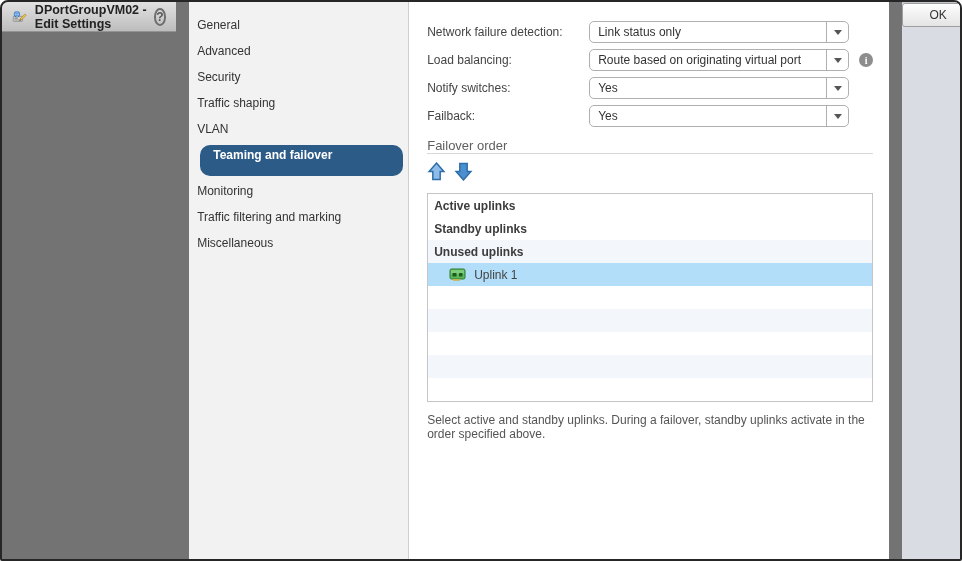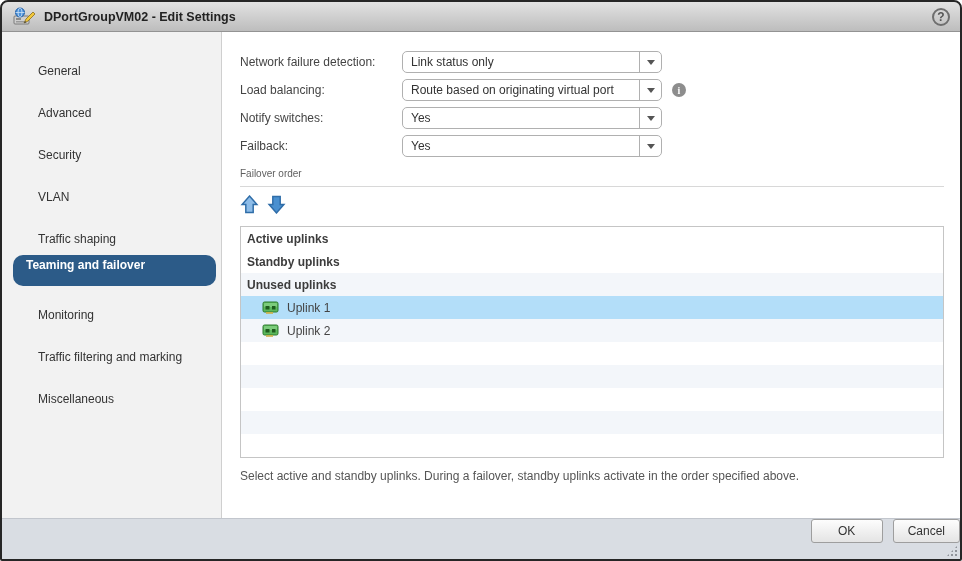--- a/index.html
+++ b/index.html
@@ -6,21 +6,21 @@
   html,body { background:#ffffff; }
   body { font-family: "Liberation Sans", sans-serif; font-size: 12px; color:#333; }
 
   .dialog {
     position: relative;
     width: 962px; height: 561px;
     border: 2px solid #262626;
     border-radius: 8px 8px 2px 2px;
     overflow: hidden;
     background: #737373;
-    display: flex; flex-direction: column;
+    display: flex;  gap: 13px;
   }
 
   
   .titlebar {
     height: 30px; flex: 0 0 30px;
     background: linear-gradient(#e2e2e2, #bdbdbd);
     border-bottom: 1px solid #939393;
     display: flex; align-items: center;
     padding: 0 10px;
   }
@@ -39,21 +39,21 @@
   .main { flex: 1; display: flex; min-height: 0; }
 
   .sidebar {
     flex: 0 0 220px;
     background: #f2f2f2;
     border-right: 1px solid #cfcfcf;
     padding-top: 10px;
   }
   .nav-item {
     height: 26px; line-height: 26px;
-    padding-left: 36px; margin: 16px 6px 0 0;
+    padding-left: 8px; margin: 0 6px 0 0;
     color: #333; cursor: pointer;
     white-space: nowrap;
   }
   .nav-item.selected {
     background: #2c5b88; color: #ffffff; font-weight: bold;
     border-radius: 10px;
     margin-left: 11px; margin-right: 5px;
     padding-left: 13px;
     height: 31px; line-height: 21px;
     margin-top: 3px; margin-bottom: 2px;
@@ -93,23 +93,22 @@
     width: 14px; height: 14px; border-radius: 50%;
     background: #8d8d8d; color: #fff;
     font-size: 10px; font-weight: bold; font-family: "Liberation Serif", serif;
     display: flex; align-items: center; justify-content: center;
     margin-left: 10px; cursor: pointer;
   }
 
   
   .section-heading {
     margin-top: 8px;
-    color: #5f5f5f; font-size: 10px;
+    color: #5f5f5f; font-size: 13px;
     border-bottom: 1px solid #d8d8d8;
-    padding-bottom: 7px;
   }
   .arrow-bar { margin-top: 8px; display: flex; gap: 8px; align-items: center; }
   .arrow-btn { width: 19px; height: 19px; cursor: pointer; background: none; border: none; padding: 0; }
 
   .uplink-list {
     margin-top: 12px;
     border: 1px solid #c5c5c5;
     background: #ffffff;
   }
   .list-row {
@@ -171,22 +170,22 @@
     <span class="title-text">DPortGroupVM02 - Edit Settings</span>
     <div class="help-btn">?</div>
   </div>
 
   <div class="main">
 
     <div class="sidebar">
       <div class="nav-item">General</div>
       <div class="nav-item">Advanced</div>
       <div class="nav-item">Security</div>
+      <div class="nav-item">Traffic shaping</div>
       <div class="nav-item">VLAN</div>
-      <div class="nav-item">Traffic shaping</div>
       <div class="nav-item selected">Teaming and failover</div>
       <div class="nav-item">Monitoring</div>
       <div class="nav-item">Traffic filtering and marking</div>
       <div class="nav-item">Miscellaneous</div>
     </div>
 
     <div class="content">
 
       <div class="form-row">
         <span class="form-label">Network failure detection:</span>
@@ -257,32 +256,20 @@
               <rect x="1" y="2" width="15" height="10" rx="1.5" fill="#5cb85c" stroke="#2d7a2d"></rect>
               <rect x="2" y="3" width="13" height="4" rx="1" fill="#7ccc7c"></rect>
               <rect x="3.5" y="6" width="4" height="3.5" fill="#1e5c1e"></rect>
               <rect x="10" y="6" width="3.5" height="3.5" fill="#1e5c1e"></rect>
               <rect x="4" y="12" width="7" height="1.8" fill="#c9b14e"></rect>
             </svg>
             <span class="item-label">Uplink 1</span>
           </span>
         </div>
 
-        <div class="list-row alt">
-          <span class="item-cell">
-            <svg class="nic-svg" viewBox="0 0 17 15">
-              <rect x="1" y="2" width="15" height="10" rx="1.5" fill="#5cb85c" stroke="#2d7a2d"></rect>
-              <rect x="2" y="3" width="13" height="4" rx="1" fill="#7ccc7c"></rect>
-              <rect x="3.5" y="6" width="4" height="3.5" fill="#1e5c1e"></rect>
-              <rect x="10" y="6" width="3.5" height="3.5" fill="#1e5c1e"></rect>
-              <rect x="4" y="12" width="7" height="1.8" fill="#c9b14e"></rect>
-            </svg>
-            <span class="item-label">Uplink 2</span>
-          </span>
-        </div>
 
         <div class="list-row"></div>
         <div class="list-row alt"></div>
         <div class="list-row"></div>
         <div class="list-row alt"></div>
         <div class="list-row"></div>
       </div>
 
       <div class="hint">Select active and standby uplinks. During a failover, standby uplinks activate in the order specified above.</div>
     </div>

